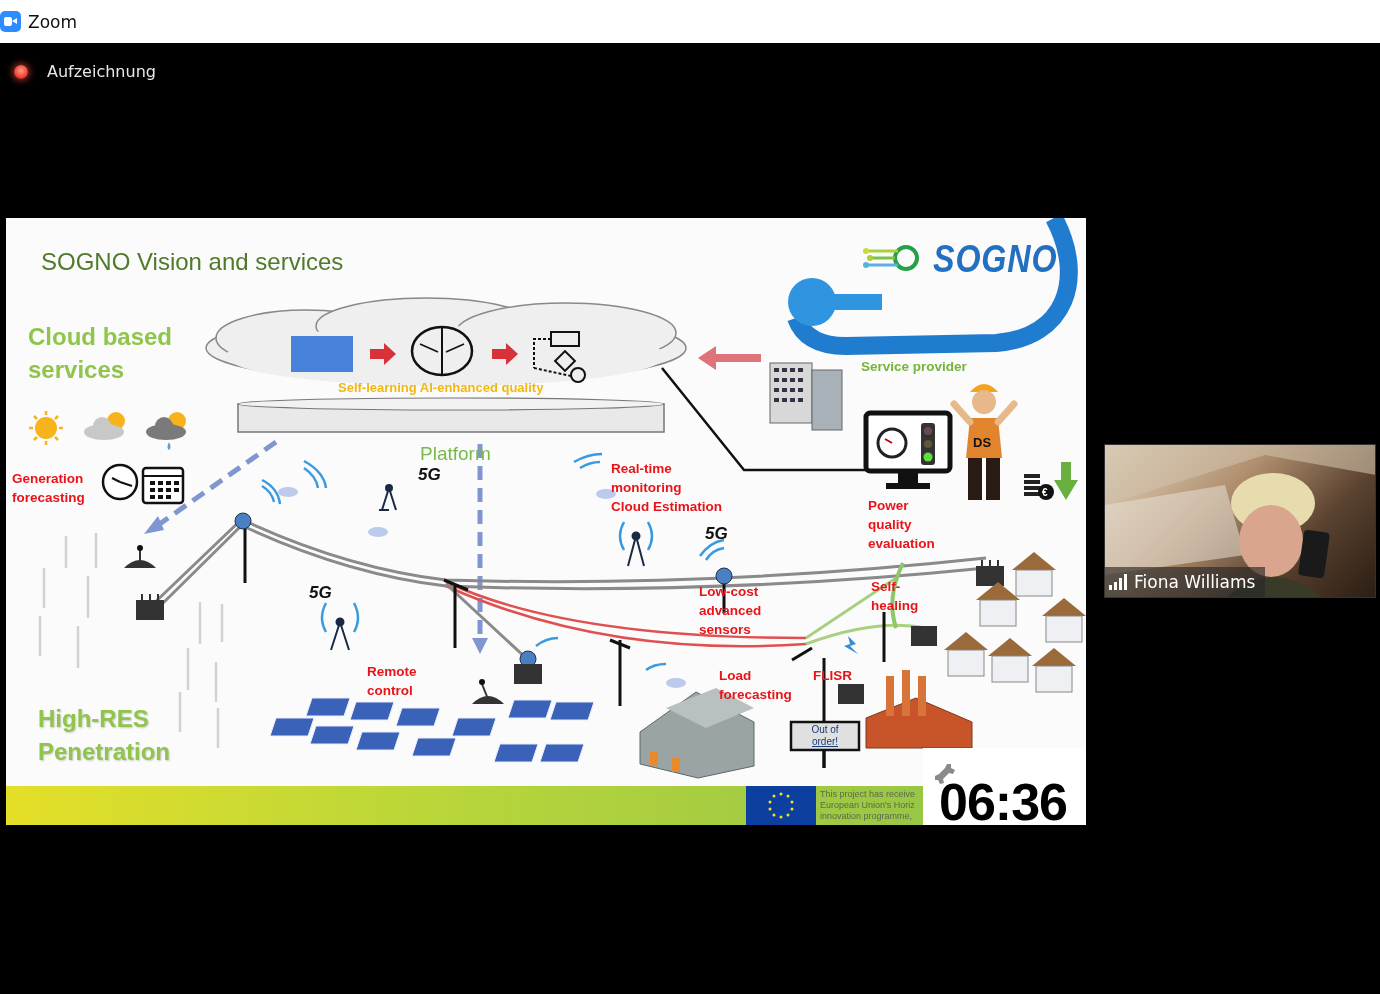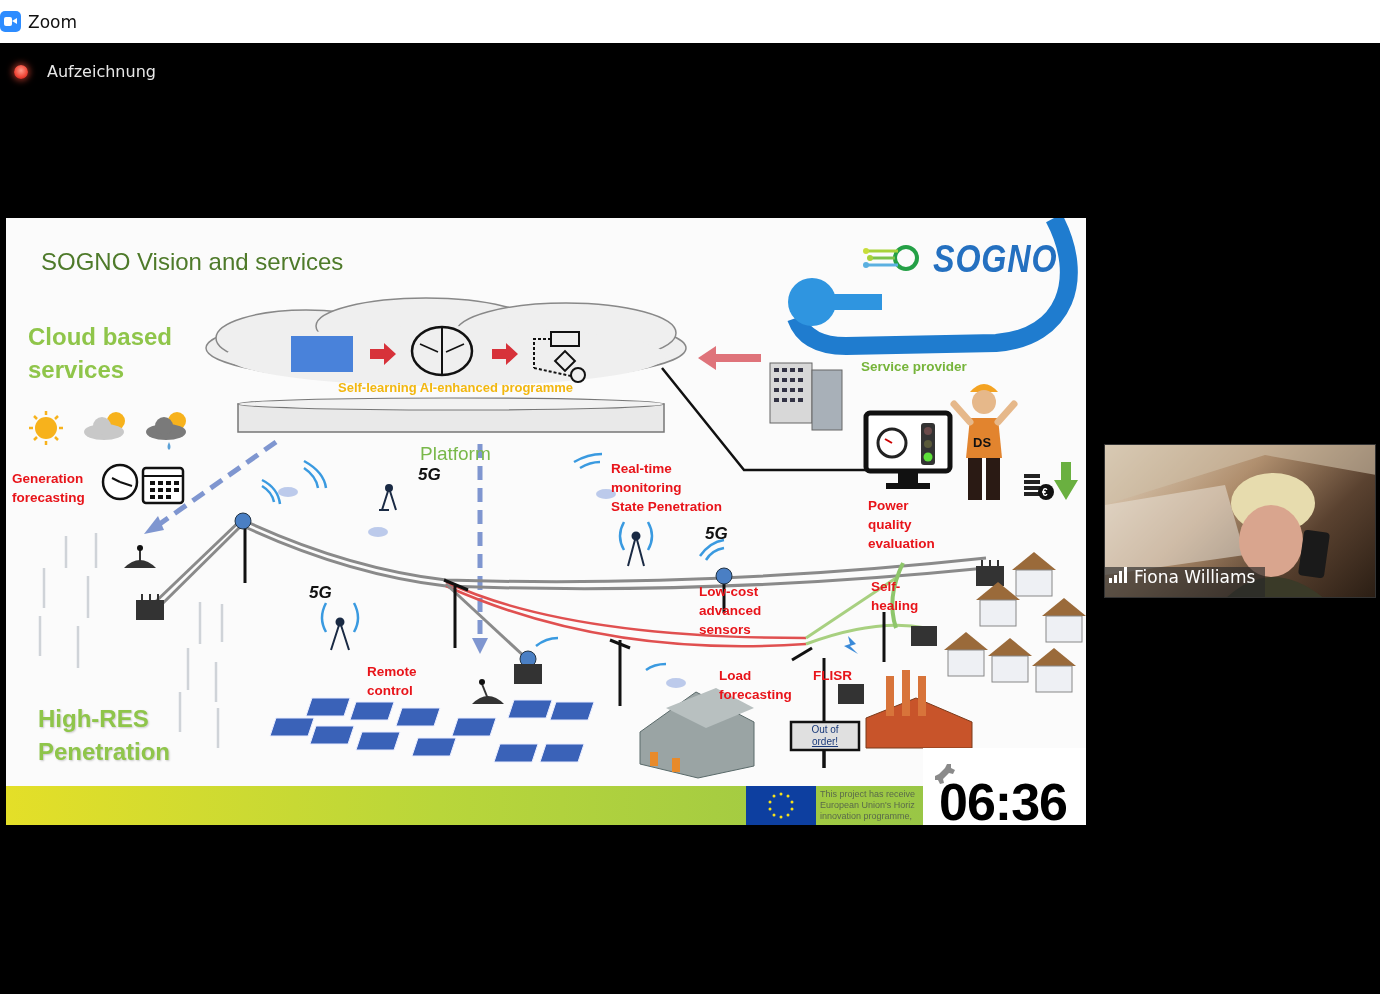--- a/index.html
+++ b/index.html
@@ -26,21 +26,21 @@
 
   .footer { position: absolute; left: 0; top: 568px; width: 1080px; height: 39px; background: linear-gradient(90deg, #e4df28 0%, #b9d63a 40%, #8fc14a 100%); }
   .footer-email { position: absolute; left: 22px; top: 5px; font-size: 24px; font-weight: bold; color: #2170c4; text-decoration: underline; }
   .eu-flag { position: absolute; left: 740px; top: 0; width: 70px; height: 39px; background: #0d3fa0; }
   .eu-text { position: absolute; left: 814px; top: 3px; font-size: 9px; line-height: 11px; color: #5a6a4a; width: 110px; overflow: hidden; white-space: nowrap; }
   .timer-box { position: absolute; left: 917px; top: 530px; width: 163px; height: 77px; background: #fff; }
   .timer-text { position: absolute; left: 16px; top: 24px; font-size: 52px; font-weight: bold; color: #000; letter-spacing: -1px; }
   .wrench-icon { position: absolute; left: 10px; top: 14px; width: 24px; height: 24px; }
 
   .video-tile { position: absolute; left: 1104px; top: 444px; width: 272px; height: 154px; background: linear-gradient(135deg, #e6d8c4 0%, #b08f6e 40%, #5a4230 70%, #2b1e14 100%); overflow: hidden; border: 1px solid #333; }
-  .name-bar { position: absolute; left: 0; bottom: 0; height: 30px; width: 160px; background: rgba(40,40,40,0.65); display: flex; padding-left: 4px; }
+  .name-bar { position: absolute; left: 0; bottom: 0; height: 30px; width: 160px; background: rgba(40,40,40,0.65); display: flex; align-items: center; padding-left: 4px; }
   .signal-icon { display: flex; align-items: flex-end; gap: 2px; height: 16px; margin-right: 7px; }
   .signal-icon span { width: 3px; background: #fff; display: block; }
   .participant-name { color: #fff; font-size: 17px; font-family: "DejaVu Sans", sans-serif; }
   svg text { font-family: "Liberation Sans", sans-serif; }
 </style>
 </head>
 <body>
 
 <div class="titlebar">
   <div class="app-icon"></div>
@@ -396,33 +396,33 @@
   </svg>
 
   <div class="slide-title">SOGNO Vision and services</div>
   <div class="sogno-text">SOGNO</div>
 
   <div class="cloud-heading">
     <div>Cloud based</div>
     <div>services</div>
   </div>
 
-  <div class="ai-label">Self-learning AI-enhanced programme</div>
+  <div class="ai-label">Self-learning AI-enhanced quality</div>
   <div class="platform-label">Platform</div>
   <div class="green-label" style="left:855px;top:141px;">Service provider</div>
   <div class="ds-label">DS</div>
 
   <div class="red-label" style="left:6px;top:251px;">
     <div>Generation</div>
     <div>forecasting</div>
   </div>
   <div class="red-label" style="left:605px;top:241px;">
     <div>Real-time</div>
     <div>monitoring</div>
-    <div>State Penetration</div>
+    <div>Cloud Estimation</div>
   </div>
   <div class="red-label" style="left:862px;top:278px;">
     <div>Power</div>
     <div>quality</div>
     <div>evaluation</div>
   </div>
   <div class="red-label" style="left:865px;top:359px;">
     <div>Self-</div>
     <div>healing</div>
   </div>

